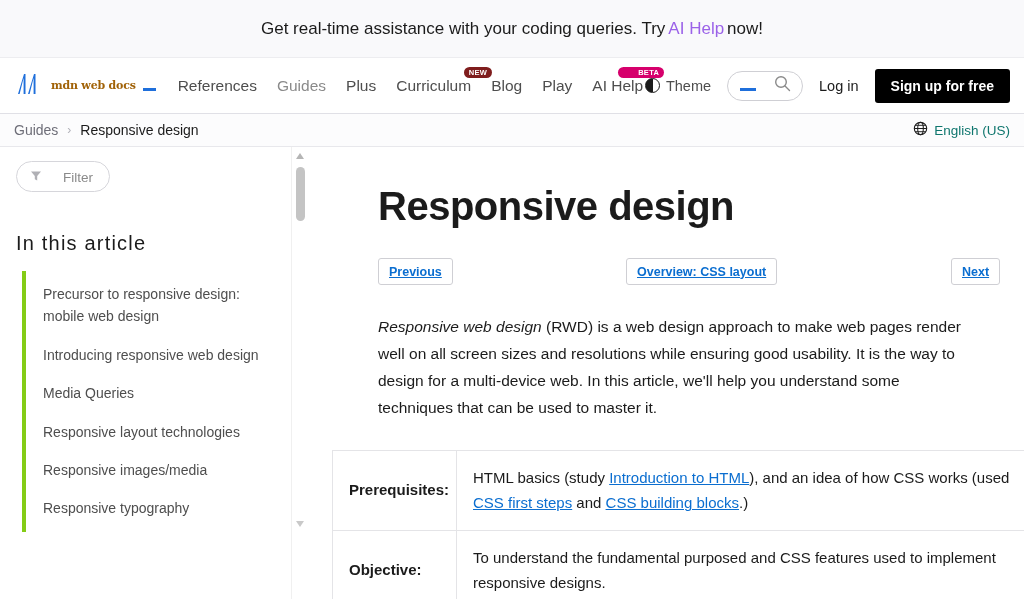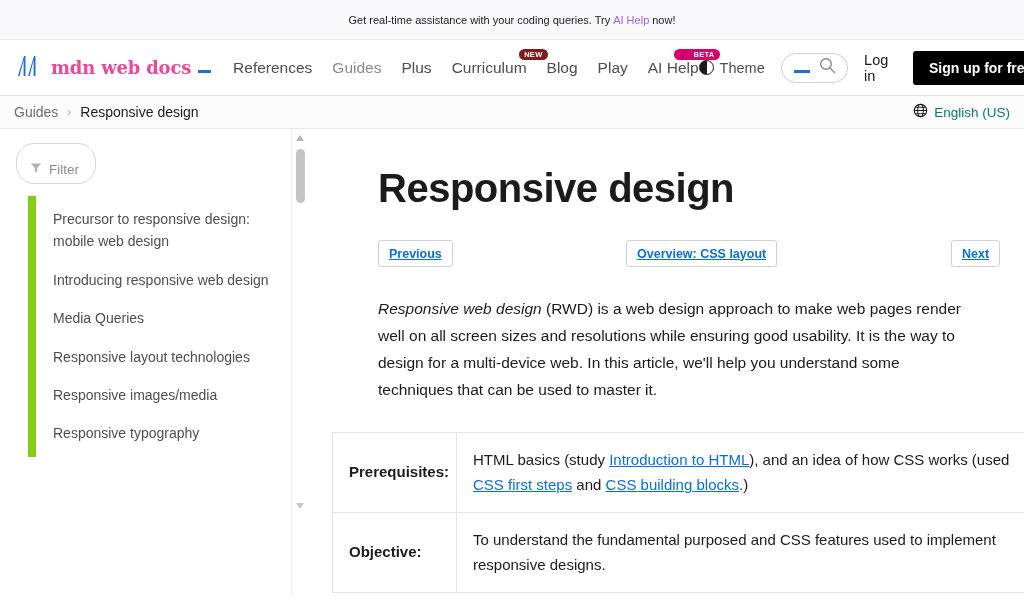--- a/index.html
+++ b/index.html
@@ -7,27 +7,27 @@
     margin: 0; padding: 0;
     width: 1024px; height: 599px;
     overflow: hidden;
     background: #ffffff;
     font-family: "Liberation Sans", sans-serif;
     color: #1b1b1b;
   }
 
   
   .promo-banner {
-    height: 40px;
+    height: 58px;
     background: #f9f9fb;
     border-bottom: 1px solid #ededf0;
     display: flex;
     align-items: center;
     justify-content: center;
-    font-size: 11px;
+    font-size: 17px;
     color: #1b1b1b;
   }
   .promo-banner a {
     color: #9b62e8;
     text-decoration: none;
     margin: 0 3px;
   }
 
   
   .site-header {
@@ -43,23 +43,23 @@
     align-items: center;
     gap: 5px;
     margin-right: 22px;
     text-decoration: none;
     color: #000;
   }
   .logo-mark { display: block; }
   .logo-text {
     font-family: "DejaVu Serif", serif;
     font-weight: 700;
-    font-size: 18px;
+    font-size: 11px;
     letter-spacing: -0.2px;
-    color: #ec4899;
+    color: #a16207;
     white-space: nowrap;
   }
   .logo-underscore {
     width: 13px; height: 3px;
     background: #1f6fdb;
     display: inline-block;
     margin-left: 2px;
     margin-top: 8px;
   }
 
@@ -177,41 +177,41 @@
   .sidebar {
     width: 308px;
     flex: 0 0 308px;
     padding: 14px 14px 0 16px;
     position: relative;
     background: #fff;
   }
   .filter-btn {
     display: inline-flex;
     align-items: center;
-    gap: 7px;
+    gap: 21px;
     border: 1px solid #d6d6db;
     border-radius: 18px;
-    padding: 18px 16px 6px 13px;
+    padding: 8px 16px 6px 13px;
     font-size: 13.5px;
     color: #8a8a8a;
     background: #fff;
     cursor: pointer;
     font-family: "Liberation Sans", sans-serif;
   }
   .toc-title {
     margin: 40px 0 16px 0;
     font-size: 20px;
     font-weight: 400;
     letter-spacing: 1.2px;
     color: #1b1b1b;
   }
   .toc-list {
-    border-left: 8px solid #84cc16;
+    border-left: 4px solid #84cc16;
     padding: 4px 0 4px 0;
-    margin: 12px;
+    margin: 6px;
   }
   .toc-item {
     display: block;
     padding: 8px 10px 8px 17px;
     font-size: 14px;
     line-height: 1.6;
     color: #4e4e4e;
     text-decoration: none;
     cursor: pointer;
   }
@@ -416,20 +416,21 @@
 
     <button class="filter-btn">
       <span>
         <svg width="12" height="12" viewBox="0 0 12 12" aria-hidden="true">
           <path d="M1 1.6 H11 L7.2 6.1 V10.4 L4.8 9.2 V6.1 Z" fill="#b0b0b5"></path>
         </svg>
       </span>
       <span>Filter</span>
     </button>
 
+    <h2 class="toc-title">In this article</h2>
 
     <nav class="toc-list">
       <a class="toc-item" href="#">Precursor to responsive design: mobile web design</a>
       <a class="toc-item" href="#">Introducing responsive web design</a>
       <a class="toc-item" href="#">Media Queries</a>
       <a class="toc-item" href="#">Responsive layout technologies</a>
       <a class="toc-item" href="#">Responsive images/media</a>
       <a class="toc-item" href="#">Responsive typography</a>
     </nav>
 

